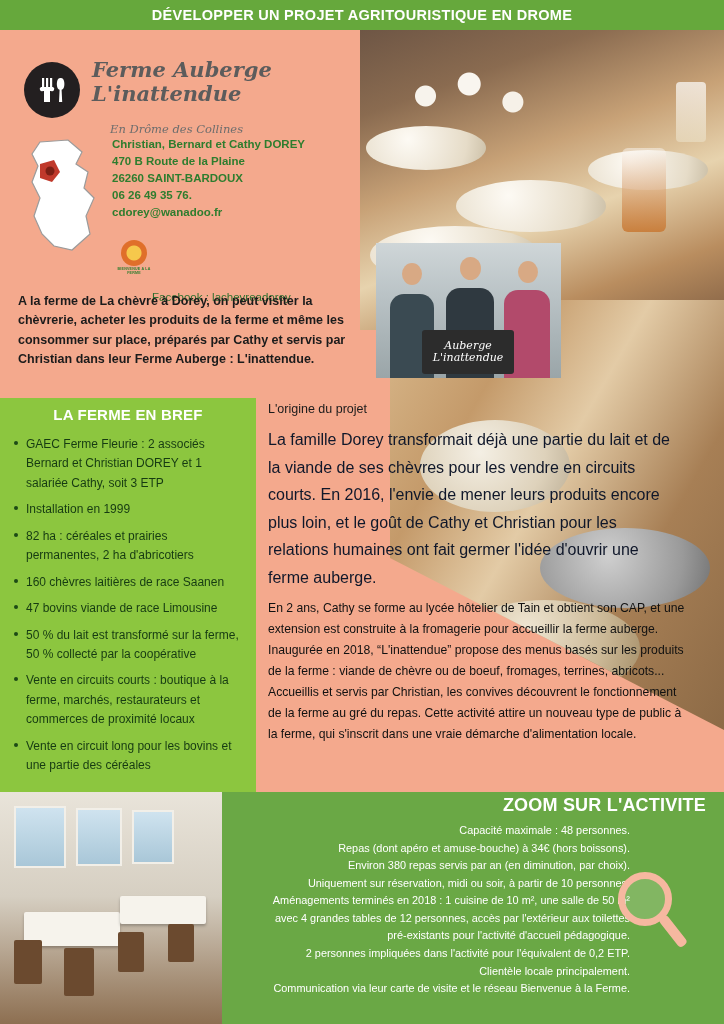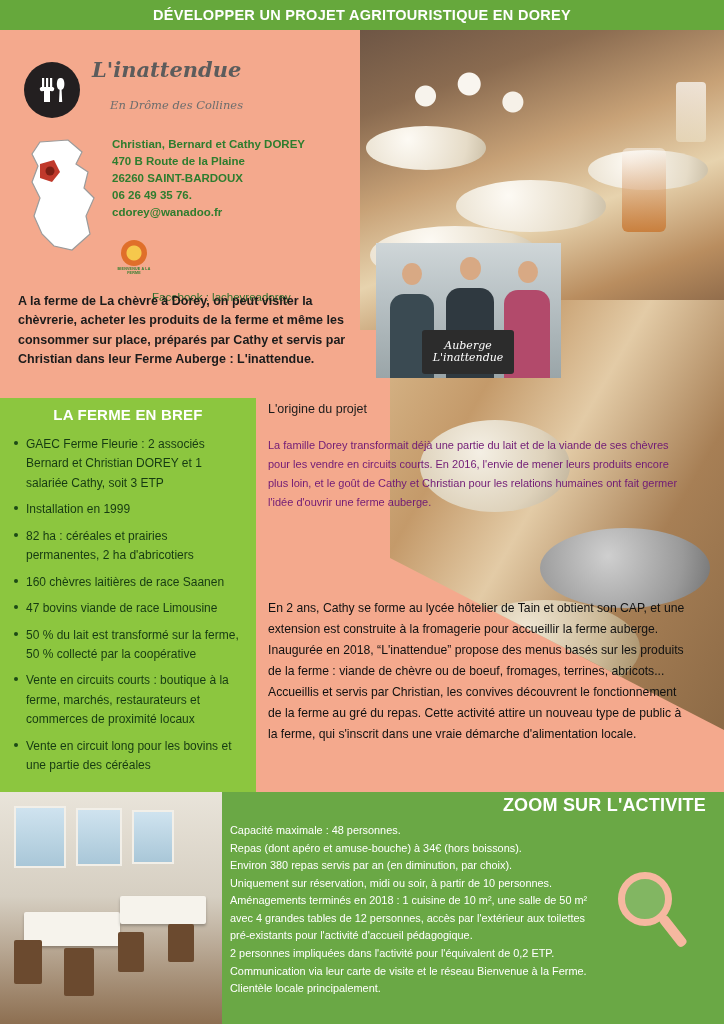--- a/index.html
+++ b/index.html
@@ -150,22 +150,22 @@
     content: ""; position: absolute; left: 0; top: 6px;
     width: 4px; height: 4px; border-radius: 50%; background: #1d4a16;
   }
 
   
   .origin-title {
     position: absolute; left: 268px; top: 402px;
     font-size: 12.5px; color: #1b1b1b;
   }
   .origin-p1 {
-    position: absolute; left: 268px; top: 436px; width: 410px;
-    font-size: 11px; color: #701a75; line-height: 1.72;
+    position: absolute; left: 268px; top: 426px; width: 410px;
+    font-size: 16px; color: #0f172a; line-height: 1.72;
   }
   .origin-p2 {
     position: absolute; left: 268px; top: 598px; width: 420px;
     font-size: 12.2px; color: #111; line-height: 1.72;
   }
 
   
   .bottom-green {
     position: absolute; left: 0; top: 792px; width: 724px; height: 232px;
     background: #6aa845;
@@ -192,42 +192,42 @@
   }
   .resto-photo .floor {
     position: absolute; left: 0; bottom: 0; width: 100%; height: 86px;
     background: repeating-linear-gradient(92deg,#a47a50 0 12px,#96六 0);
   }
 
   .zoom-body {
     position: absolute; left: 230px; top: 822px; width: 400px;
     color: #ffffff; font-size: 10.9px; line-height: 1.52;
   }
-  .zoom-body div { margin-bottom: 1px; }
+  .zoom-body div { margin-bottom: 1px; text-align: right; }
 
   .magnifier {
     position: absolute; right: 28px; top: 872px; width: 78px; height: 86px;
   }
   .magnifier .lens {
     position: absolute; left: 0; top: 0; width: 54px; height: 54px;
     border-radius: 50%; border: 7px solid #f6b8a0; background: rgba(255,255,255,.16);
   }
   .magnifier .handle {
     position: absolute; left: 40px; top: 48px; width: 10px; height: 36px;
     background: #f6b8a0; border-radius: 4px; transform: rotate(-38deg);
     transform-origin: top left;
   }
 </style>
 </head>
 <body>
 
 <div class="page">
 
   <div class="header-bar">
-    <span class="title">DÉVELOPPER UN PROJET AGRITOURISTIQUE EN DOREY</span>
+    <span class="title">DÉVELOPPER UN PROJET AGRITOURISTIQUE EN DROME</span>
   </div>
 
   <div class="top-band"></div>
 
   <div class="photo-top">
     <div class="plate" style="left:6px;top:96px;width:120px;height:44px;"></div>
     <div class="plate" style="left:96px;top:150px;width:150px;height:52px;"></div>
     <div class="plate" style="left:10px;top:196px;width:170px;height:58px;"></div>
     <div class="plate" style="left:228px;top:120px;width:120px;height:40px;"></div>
     <div class="glass" style="left:262px;top:118px;width:44px;height:84px;border-radius:6px;"></div>
@@ -257,20 +257,21 @@
     <div class="logo-circle">
       <svg width="30" height="32" viewBox="0 0 30 32">
         <rect x="5" y="4" width="2.2" height="10" fill="#fff"></rect>
         <rect x="9" y="4" width="2.2" height="10" fill="#fff"></rect>
         <rect x="13" y="4" width="2.2" height="10" fill="#fff"></rect>
         <path d="M4 13 h12 a2 2 0 0 1 -2 4 h-1 v11 h-6 v-11 h-1 a2 2 0 0 1 -2 -4 z" fill="#fff"></path>
         <path d="M24 4 c3 0 4 5 3 9 c-.5 2 -1.6 2.6 -2.4 2.8 l.6 12.2 h-3.2 l.6 -12.2 c-.8 -.2 -1.9 -.8 -2.4 -2.8 c-1 -4 0 -9 3 -9 z" fill="#fff"></path>
       </svg>
     </div>
     <div class="logo-text">
+      <div class="l1">Ferme Auberge</div>
       <div class="l1">L'inattendue</div>
       <div class="l2">En Drôme des Collines</div>
     </div>
   </div>
 
   <div class="map">
     <svg width="78" height="118" viewBox="0 0 78 118">
       <path d="M16 4 L44 2 L58 14 L52 26 L64 34 L60 50 L70 60 L62 78 L66 96 L48 112 L30 108 L18 96 L10 78 L16 60 L8 44 L14 28 L8 16 Z" fill="#ffffff" stroke="#9b9b9b" stroke-width="1.2"></path>
       <path d="M16 26 L30 22 L36 34 L28 44 L16 40 Z" fill="#c0392b"></path>
       <circle cx="26" cy="33" r="4.5" fill="#7b1f14"></circle>
@@ -330,22 +331,22 @@
 
   <div class="zoom-body">
     <div>Capacité maximale :  48 personnes.</div>
     <div>Repas (dont apéro et amuse-bouche) à 34€ (hors boissons).</div>
     <div>Environ 380 repas servis par an (en diminution, par choix).</div>
     <div>Uniquement sur réservation, midi ou soir, à partir de 10 personnes.</div>
     <div>Aménagements terminés en 2018 : 1 cuisine de 10 m², une salle de 50 m²</div>
     <div>avec 4 grandes tables de 12 personnes, accès par l'extérieur aux toilettes</div>
     <div>pré-existants pour l'activité d'accueil pédagogique.</div>
     <div>2 personnes impliquées dans l'activité pour l'équivalent de 0,2 ETP.</div>
+    <div>Clientèle locale principalement.</div>
     <div>Communication via leur carte de visite et le réseau Bienvenue à la Ferme.</div>
-    <div>Clientèle locale principalement.</div>
   </div>
 
   <div class="magnifier">
     <div class="lens"></div>
     <div class="handle"></div>
   </div>
 
 </div>
 
 </body></html>

